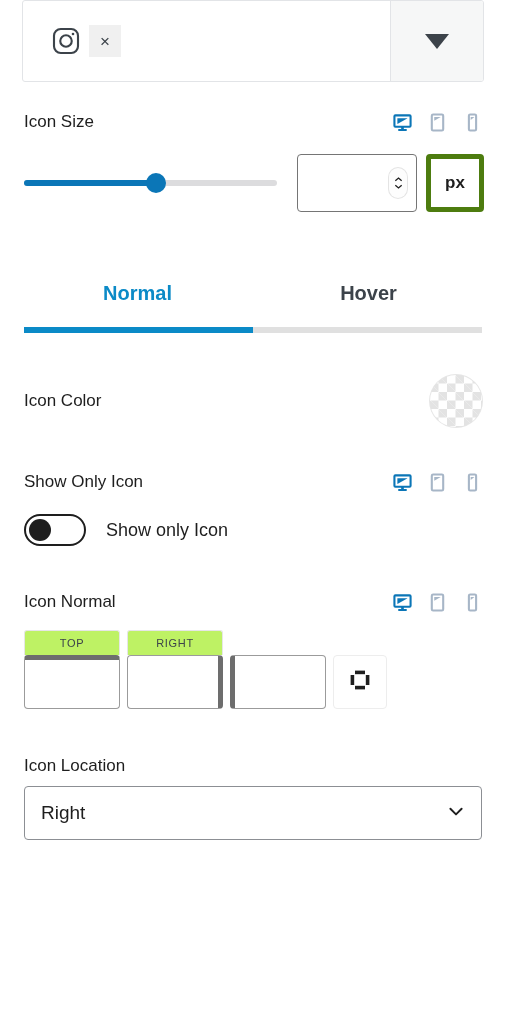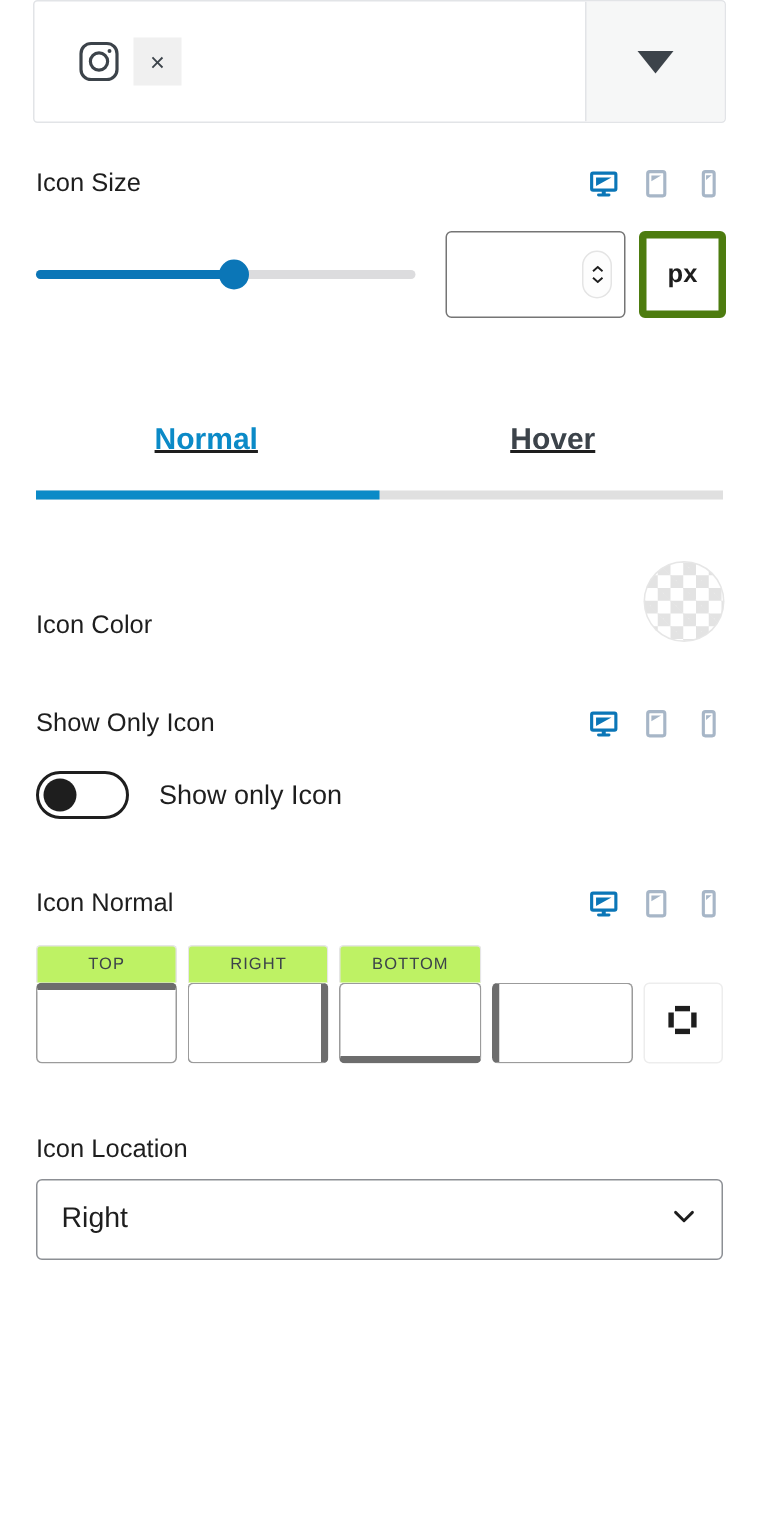--- a/index.html
+++ b/index.html
@@ -194,21 +194,20 @@
     cursor: pointer;
     display: flex;
     align-items: center;
     justify-content: center;
   }
 
   
   .tabs {
     margin-top: 70px;
     display: flex;
-    text-decoration: underline;
   }
   .tab {
     flex: 1;
     text-align: center;
     font-size: 20px;
     font-weight: bold;
     padding-bottom: 22px;
     cursor: pointer;
     color: #3c434a;
   }
@@ -220,21 +219,21 @@
     background: #e0e0e0;
   }
   .tab-underline-active {
     width: 50%;
     background: #0b8ac7;
   }
 
   
   .color-row {
     display: flex;
-    align-items: flex-end;
+    align-items: center;
     justify-content: space-between;
     margin: 42px 2px 0 2px;
   }
   .color-swatch {
     width: 52px; height: 52px;
     border-radius: 50%;
     box-shadow: 0 0 0 1px #e6e6e6;
     cursor: pointer;
     background-color: #ffffff;
     background-image:
@@ -506,24 +505,20 @@
     <div class="pad-row">
       <div class="pad-cell">
         <div class="pad-cap">TOP</div>
         <input class="pad-input side-top" type="text" value="" placeholder="" style="">
       </div>
       <div class="pad-cell">
         <div class="pad-cap">RIGHT</div>
         <input class="pad-input side-right" type="text" value="" placeholder="" style="">
       </div>
       <div class="pad-cell">
-        <div class="pad-cap">BOTTOM</div>
-        <input class="pad-input side-bottom" type="text" value="" placeholder="" style="">
-      </div>
-      <div class="pad-cell">
         <input class="pad-input side-left" type="text" value="" placeholder="" style="">
       </div>
       <div class="link-btn">
         <span>
           <svg viewBox="0 0 24 24" width="24" height="24">
             <rect x="7" y="2.6" width="10" height="3.6" fill="#1e1e1e"></rect>
             <rect x="7" y="17.8" width="10" height="3.6" fill="#1e1e1e"></rect>
             <rect x="2.6" y="7" width="3.6" height="10" fill="#1e1e1e"></rect>
             <rect x="17.8" y="7" width="3.6" height="10" fill="#1e1e1e"></rect>
           </svg>

